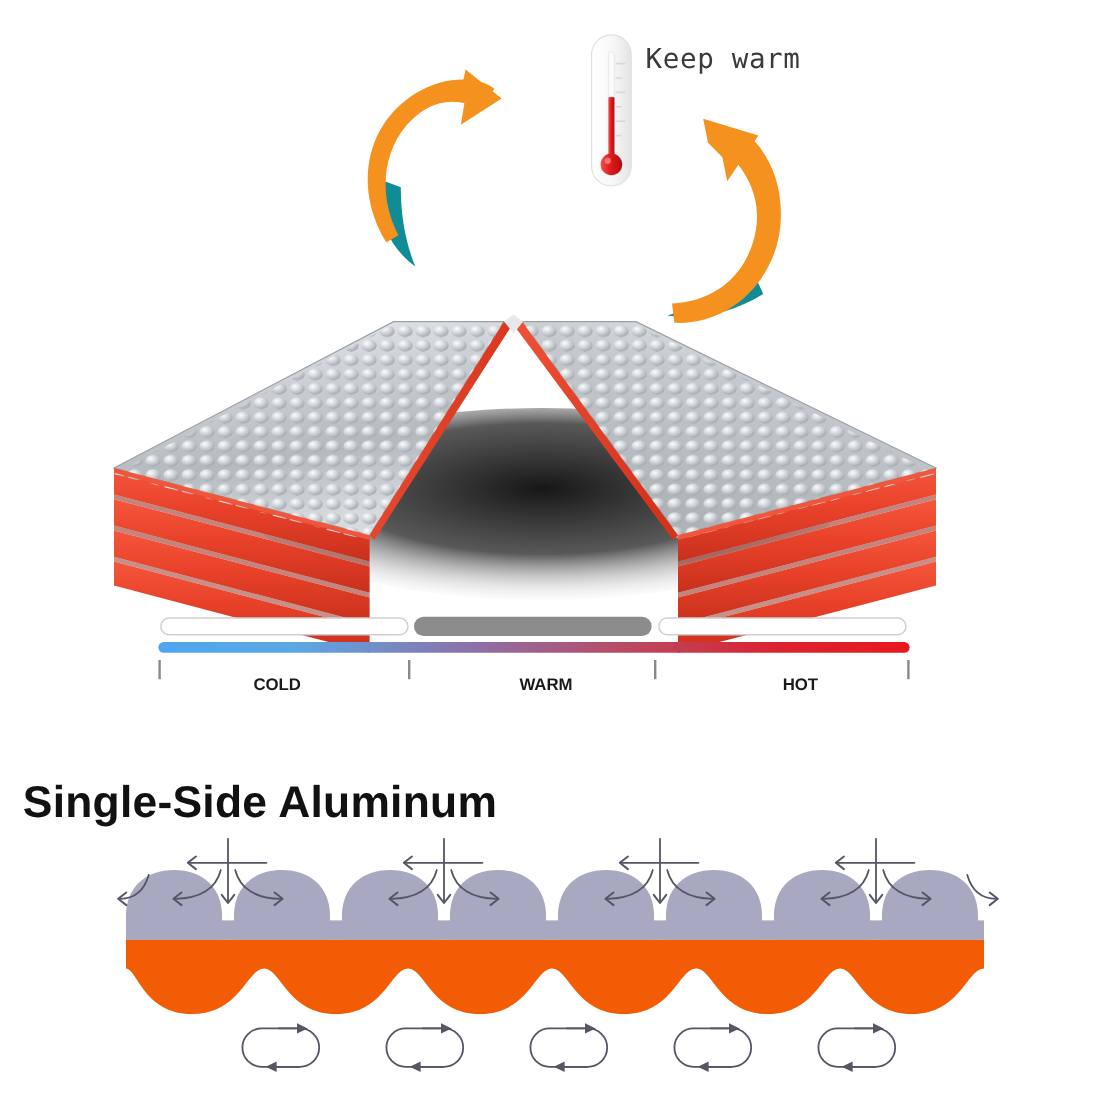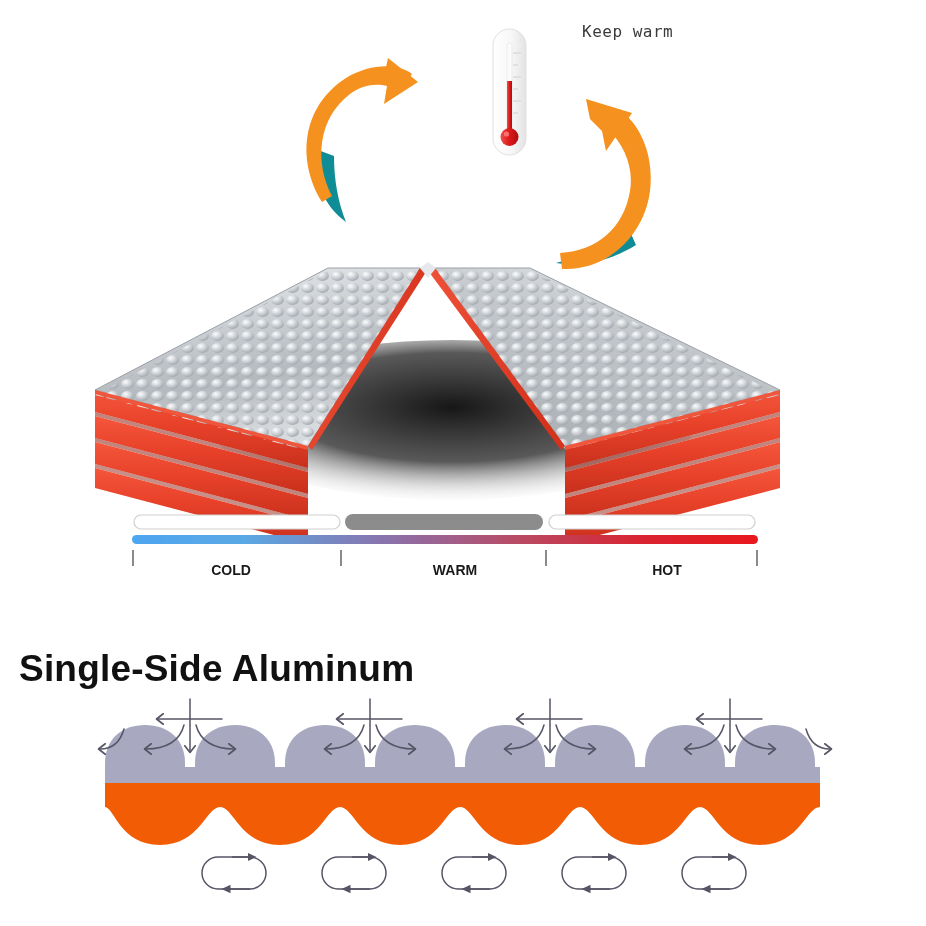--- a/index.html
+++ b/index.html
@@ -13,27 +13,26 @@
     position: relative;
   }
 
   #stage { position: relative; width: 926px; height: 926px; }
 
   
   .hero { position: absolute; left: 0; top: 0; width: 926px; height: 505px; }
 
   .keep-warm-label {
     position: absolute;
-    left: 538px; top: 22px;
+    left: 538px; top: 37px;
     font-family: "DejaVu Sans Mono", monospace;
-    font-size: 16px;
+    font-size: 23px;
     color: #3b3b3b;
     letter-spacing: 0.5px;
     white-space: nowrap;
-    margin-left: 44px;
   }
 
   .thermo { position: absolute; left: 488px; top: 27px; width: 46px; height: 132px; }
 
   .arrow-left  { position: absolute; left: 288px; top: 52px;  width: 130px; height: 180px; }
   .arrow-right { position: absolute; left: 540px; top: 95px;  width: 130px; height: 190px; }
 
   .mat-wrap { position: absolute; left: 60px; top: 150px; width: 810px; height: 345px; }
 
   

